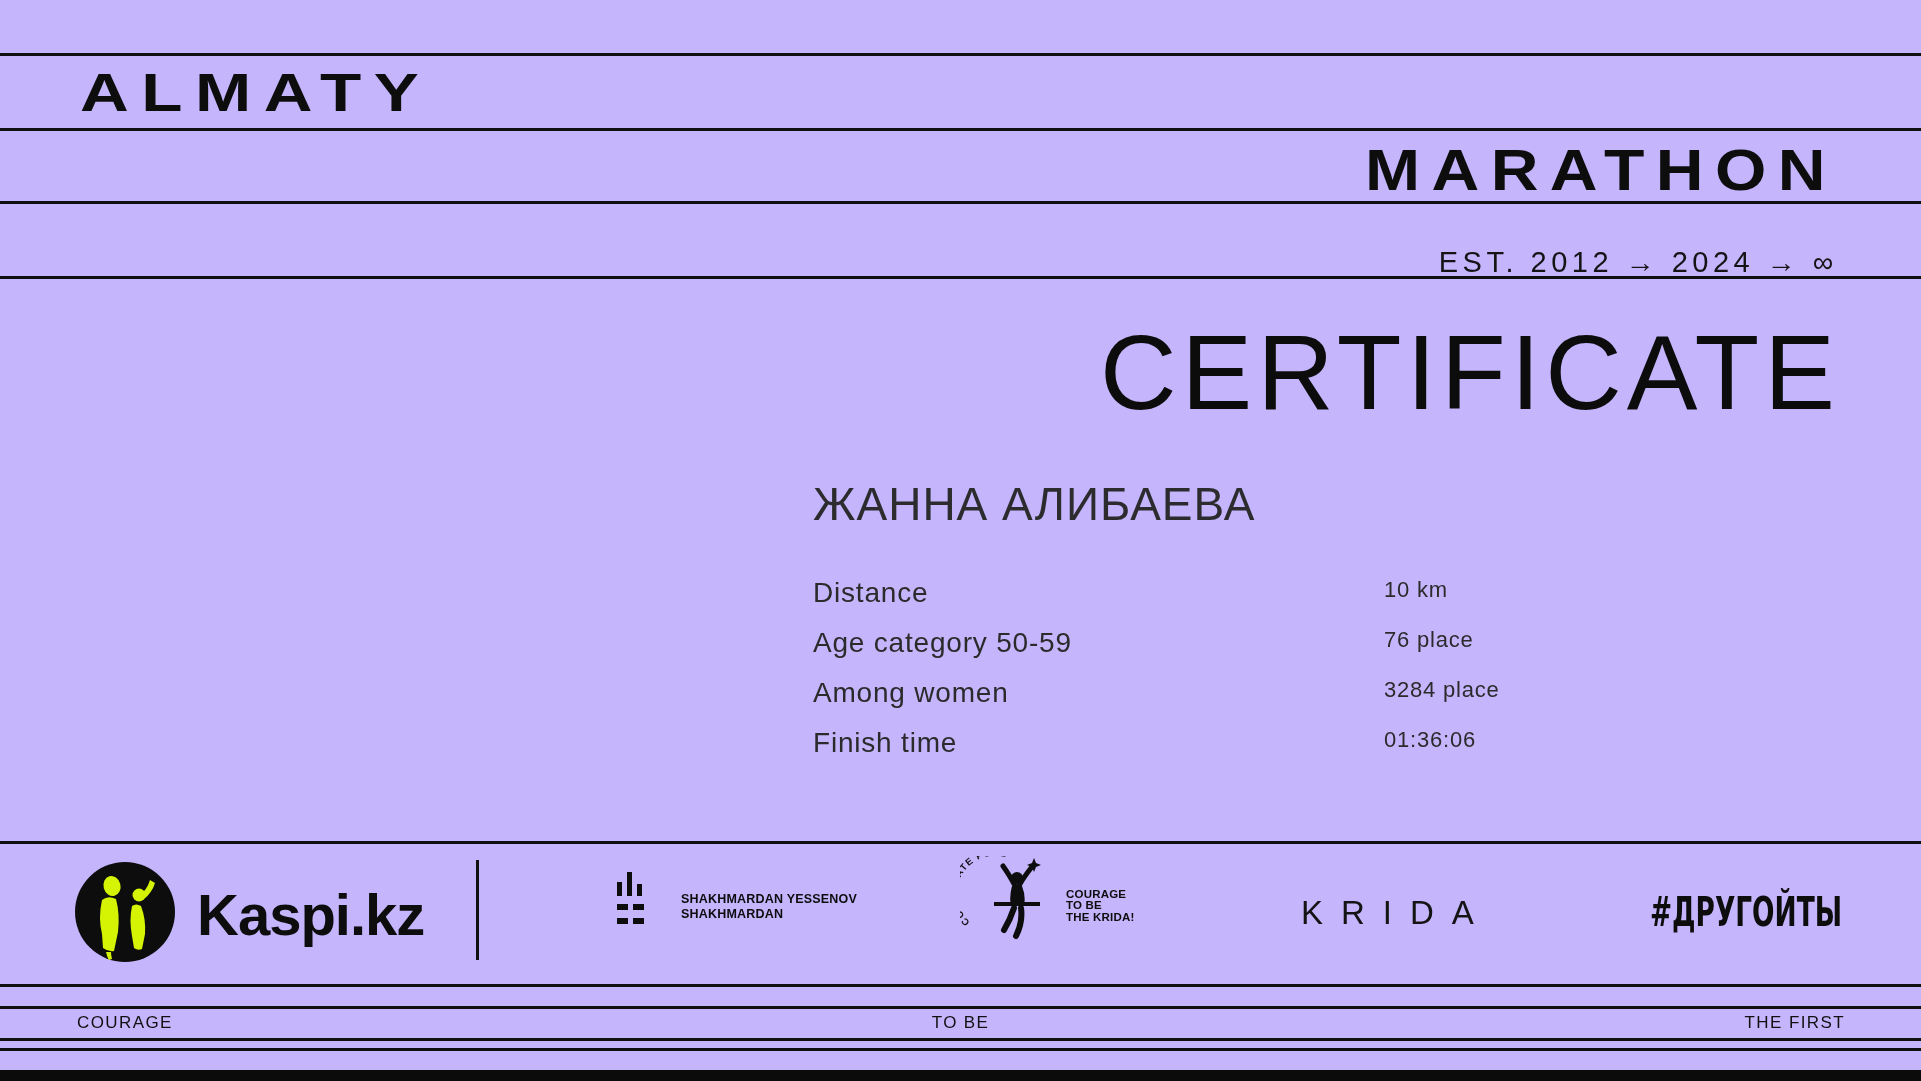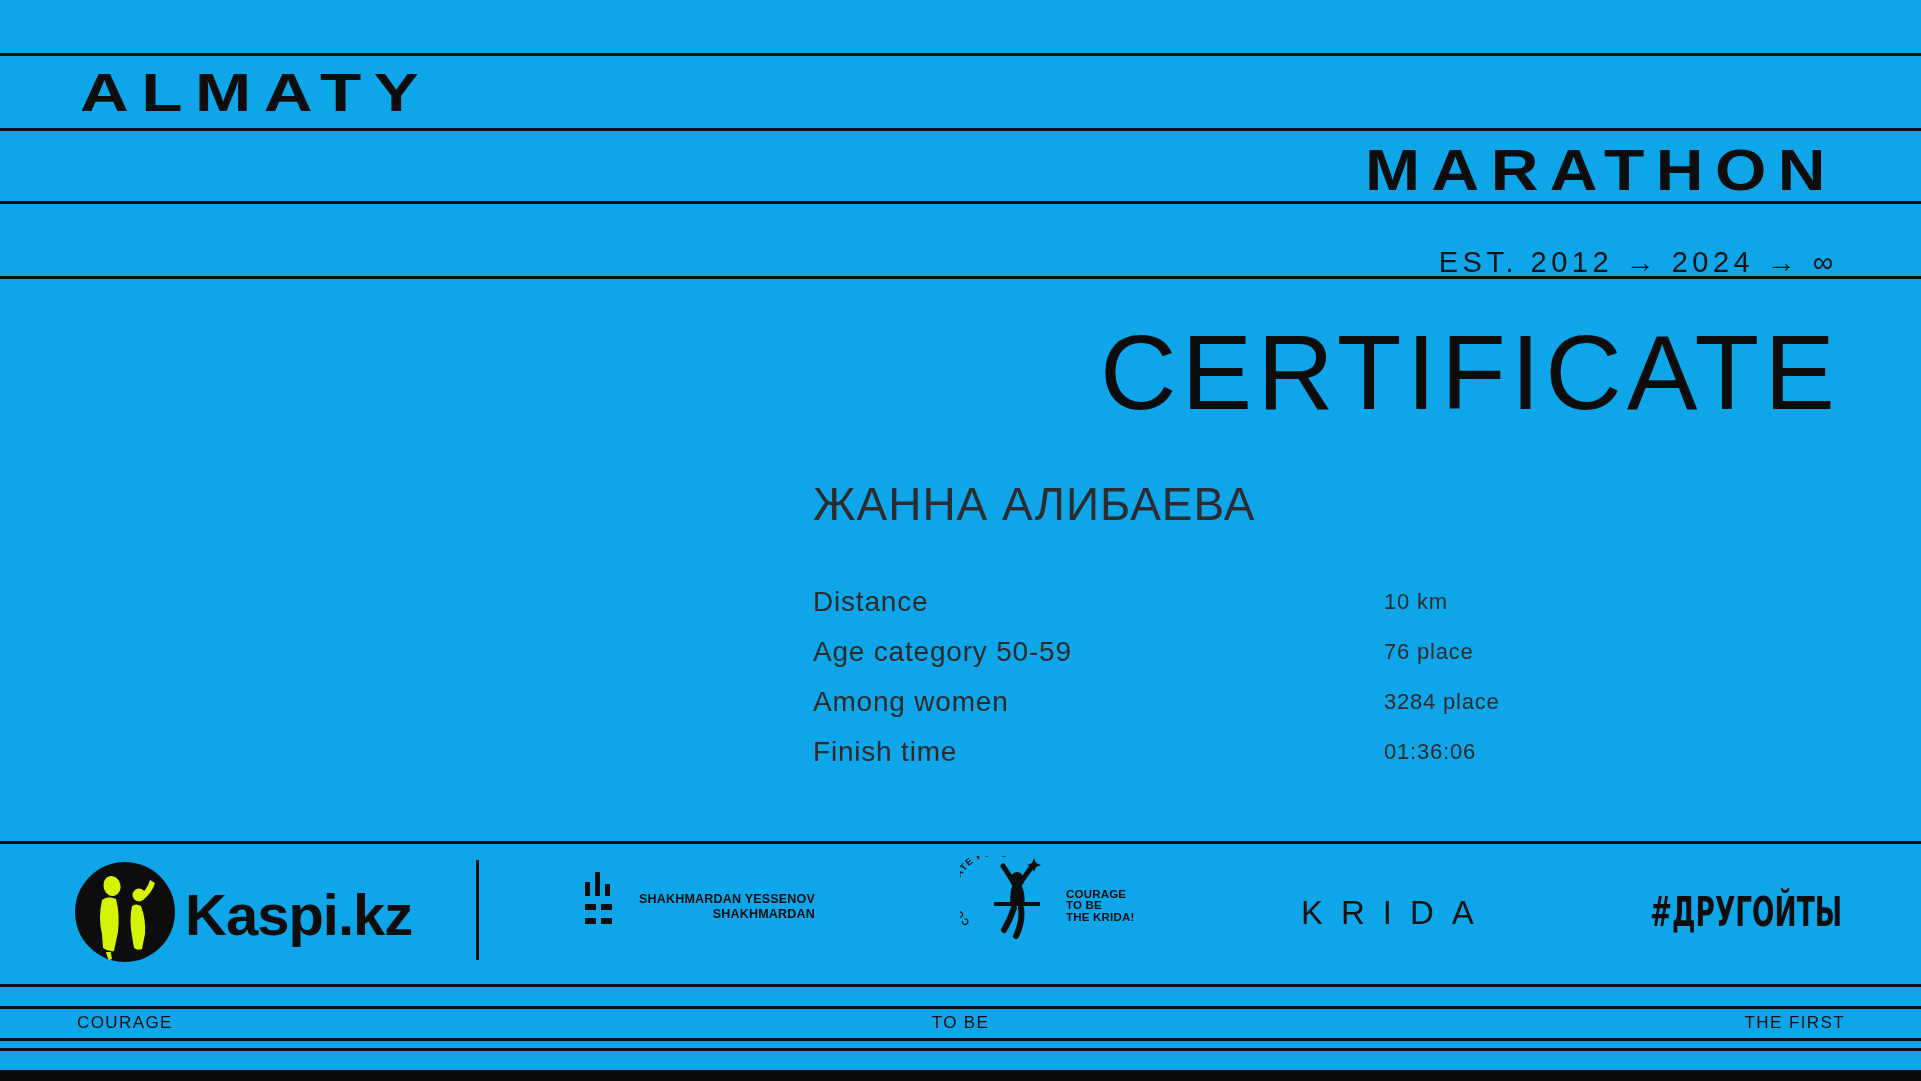--- a/index.html
+++ b/index.html
@@ -1,20 +1,20 @@
 <!DOCTYPE html>
 <html><head>
 <meta charset="utf-8">
 <title>Certificate</title>
 <style>
   html,body{margin:0;padding:0;background:#9aa800;}
   .cert{
     position:relative;
     width:1921px;height:1081px;
-    background:#0ea5e9;
+    background:#c4b5fd;
     color:#0d0d0d;
     font-family:"Liberation Sans",sans-serif;
     overflow:hidden;
   }
   .rule{position:absolute;left:0;width:100%;height:3px;background:#101010;}
   .bottom-bar{position:absolute;left:0;top:1070px;width:100%;height:11px;background:#0b0b0b;}
 
   .almaty{
     position:absolute;left:80px;top:61px;
     font-size:54px;font-weight:700;letter-spacing:10px;
@@ -36,29 +36,29 @@
     position:absolute;right:81px;top:312px;
     font-size:106px;font-weight:400;letter-spacing:5px;
     white-space:nowrap;color:#0c0c0c;
   }
   .runner-name{
     position:absolute;left:813px;top:477px;
     font-size:46px;font-weight:400;letter-spacing:1px;
     color:#2c2c2f;white-space:nowrap;
   }
   .stats{position:absolute;left:813px;top:577px;width:780px;}
-  .stat-row{position:relative;height:50px;display:flex;align-items:center;}
+  .stat-row{position:relative;height:50px;display:flex;align-items:flex-start;}
   .stat-label{font-size:28px;letter-spacing:0.8px;color:#2b2b2b;white-space:nowrap;}
   .stat-value{position:absolute;left:571px;font-size:22px;letter-spacing:0.8px;color:#2b2b2b;white-space:nowrap;}
 
-  .kaspi{position:absolute;left:75px;top:862px;display:flex;align-items:center;gap:10px;}
+  .kaspi{position:absolute;left:75px;top:862px;display:flex;align-items:center;gap:22px;}
   .kaspi-word{font-size:58px;font-weight:700;letter-spacing:-1px;color:#0d0d0d;}
   .band-divider{position:absolute;left:476px;top:860px;width:3px;height:100px;background:#101010;}
 
-  .yessenov{position:absolute;left:585px;top:872px;display:flex;gap:24px;text-align:right;}
+  .yessenov{position:absolute;left:617px;top:872px;display:flex;gap:34px;}
   .yessenov-text{padding-top:20px;font-size:12.5px;line-height:15px;font-weight:700;letter-spacing:0.2px;color:#0d0d0d;white-space:nowrap;}
 
   .fund{position:absolute;left:960px;top:856px;display:flex;align-items:center;gap:6px;}
   .fund-text{font-size:11.5px;line-height:11.5px;font-weight:700;letter-spacing:0.2px;color:#0d0d0d;white-space:nowrap;margin-top:4px;}
 
   .krida{
     position:absolute;left:1301px;top:894px;
     font-size:33px;font-weight:400;letter-spacing:18px;color:#141414;
     white-space:nowrap;
   }

